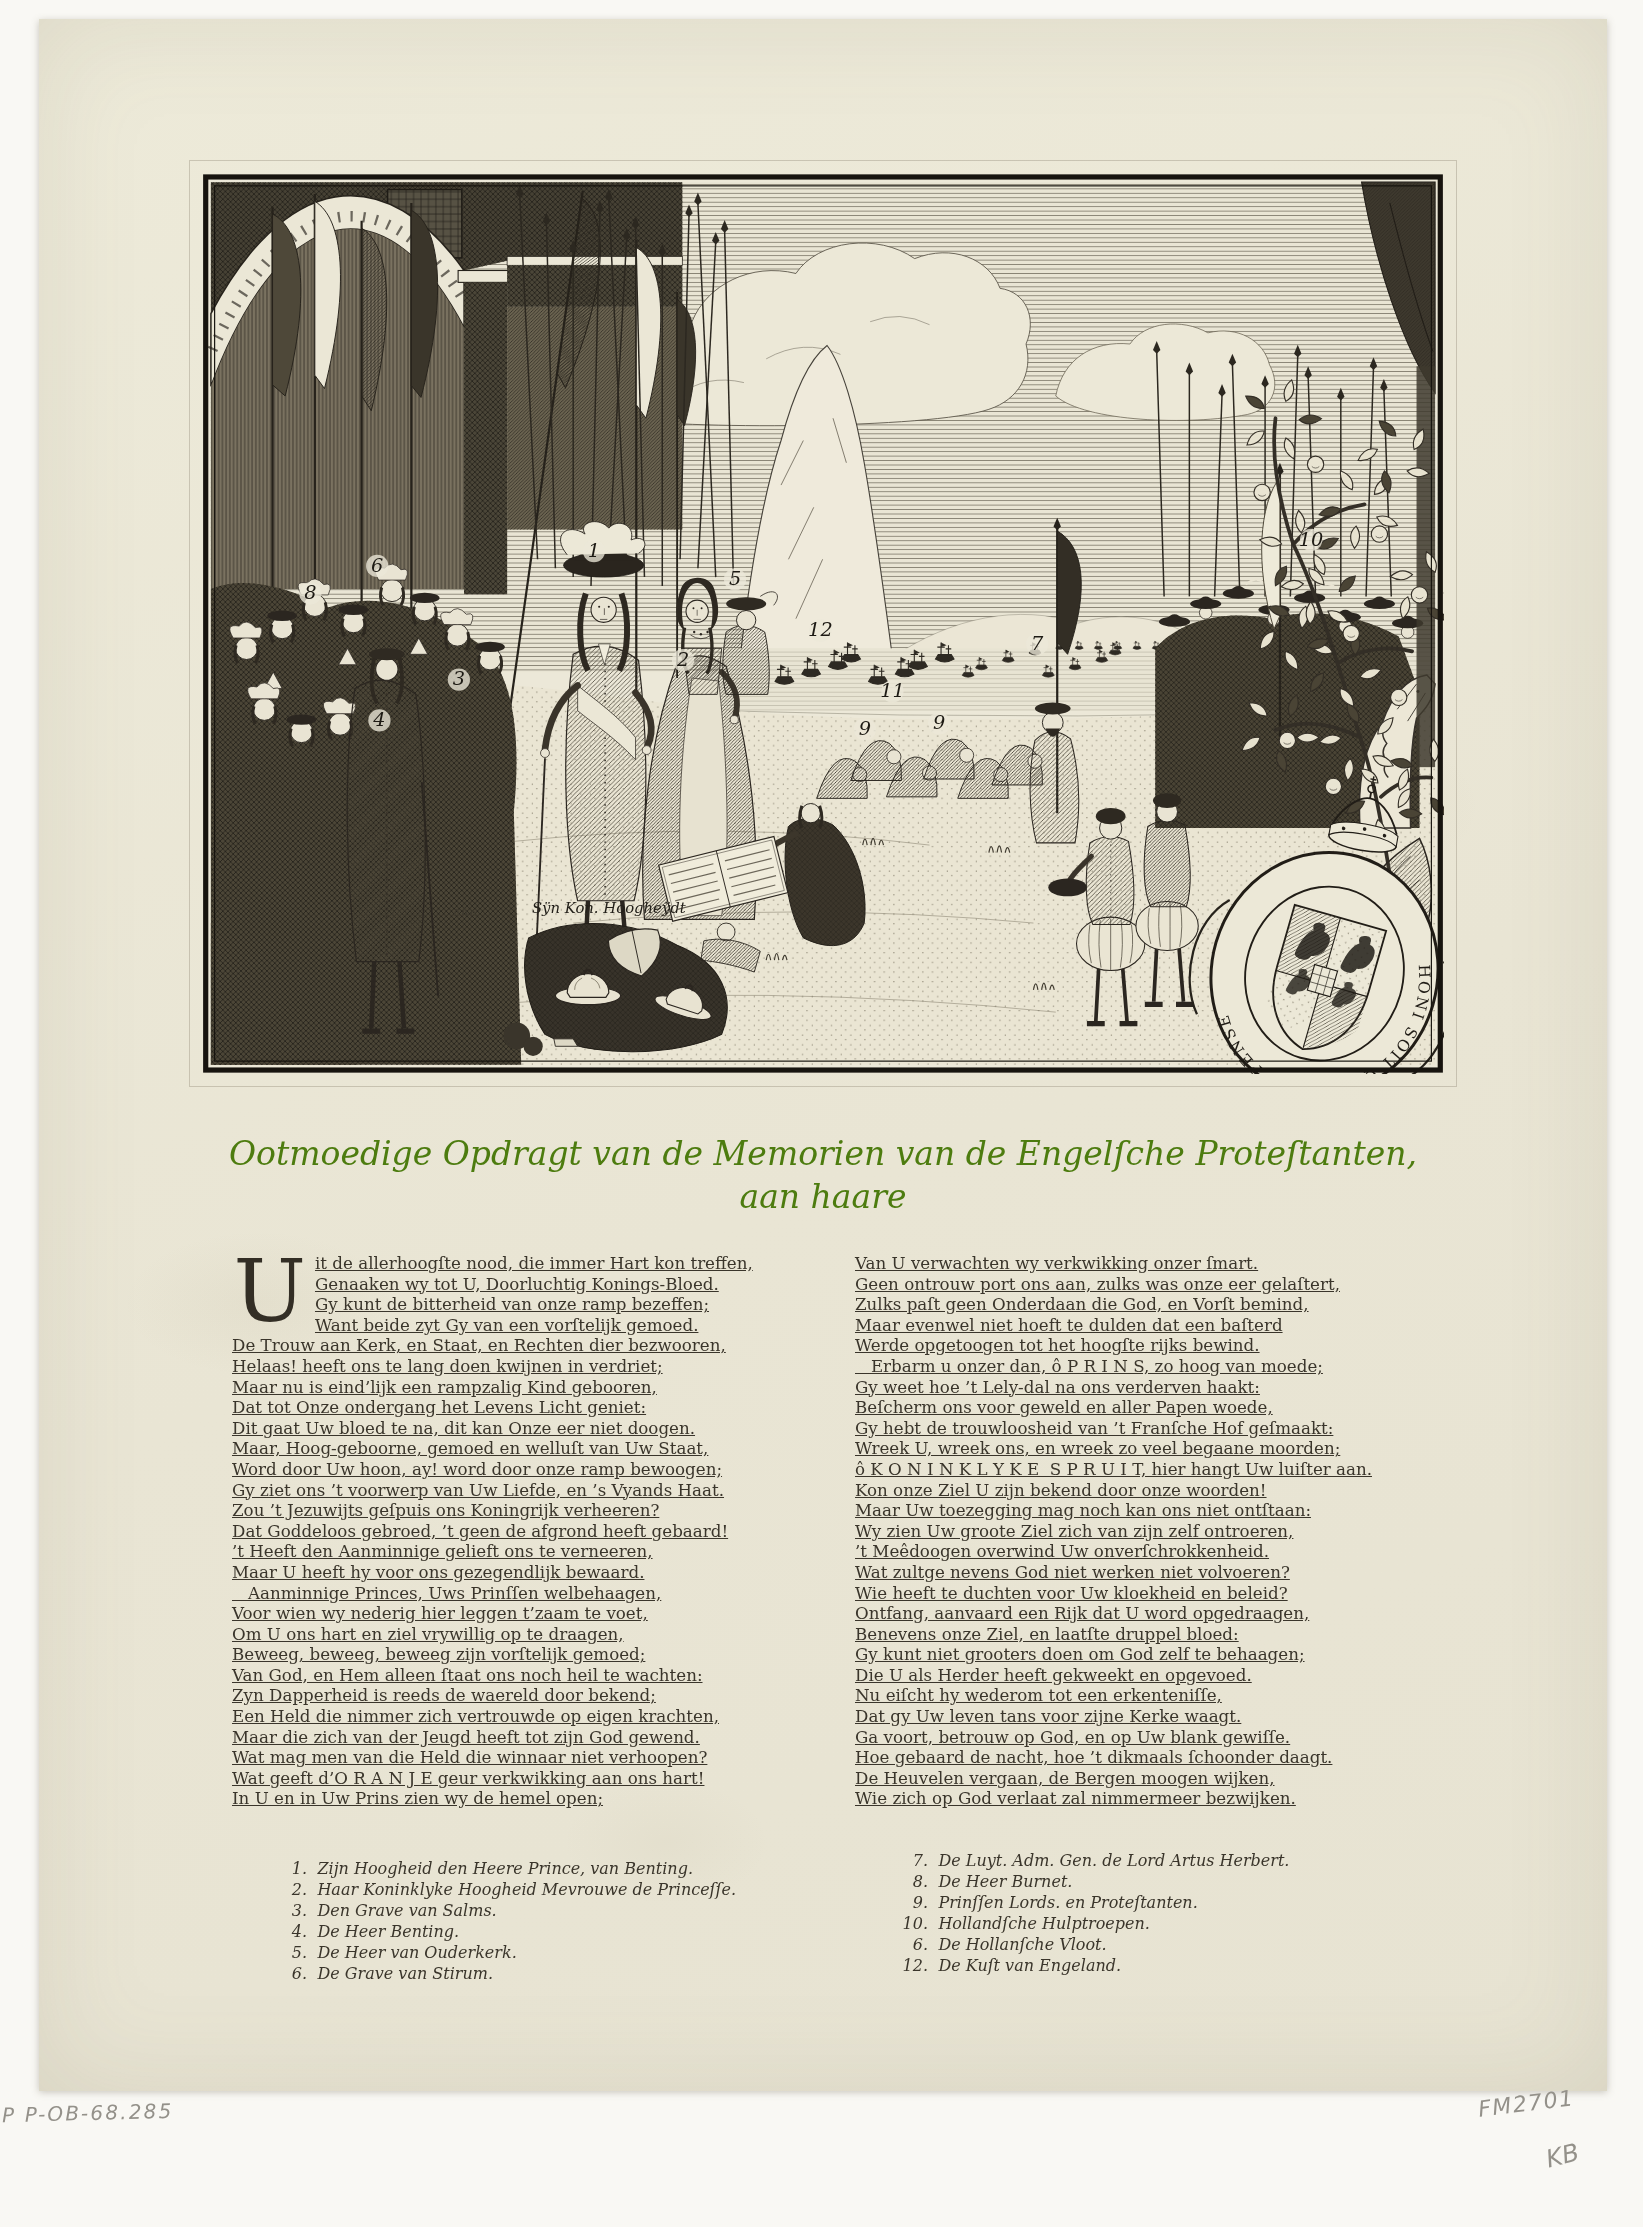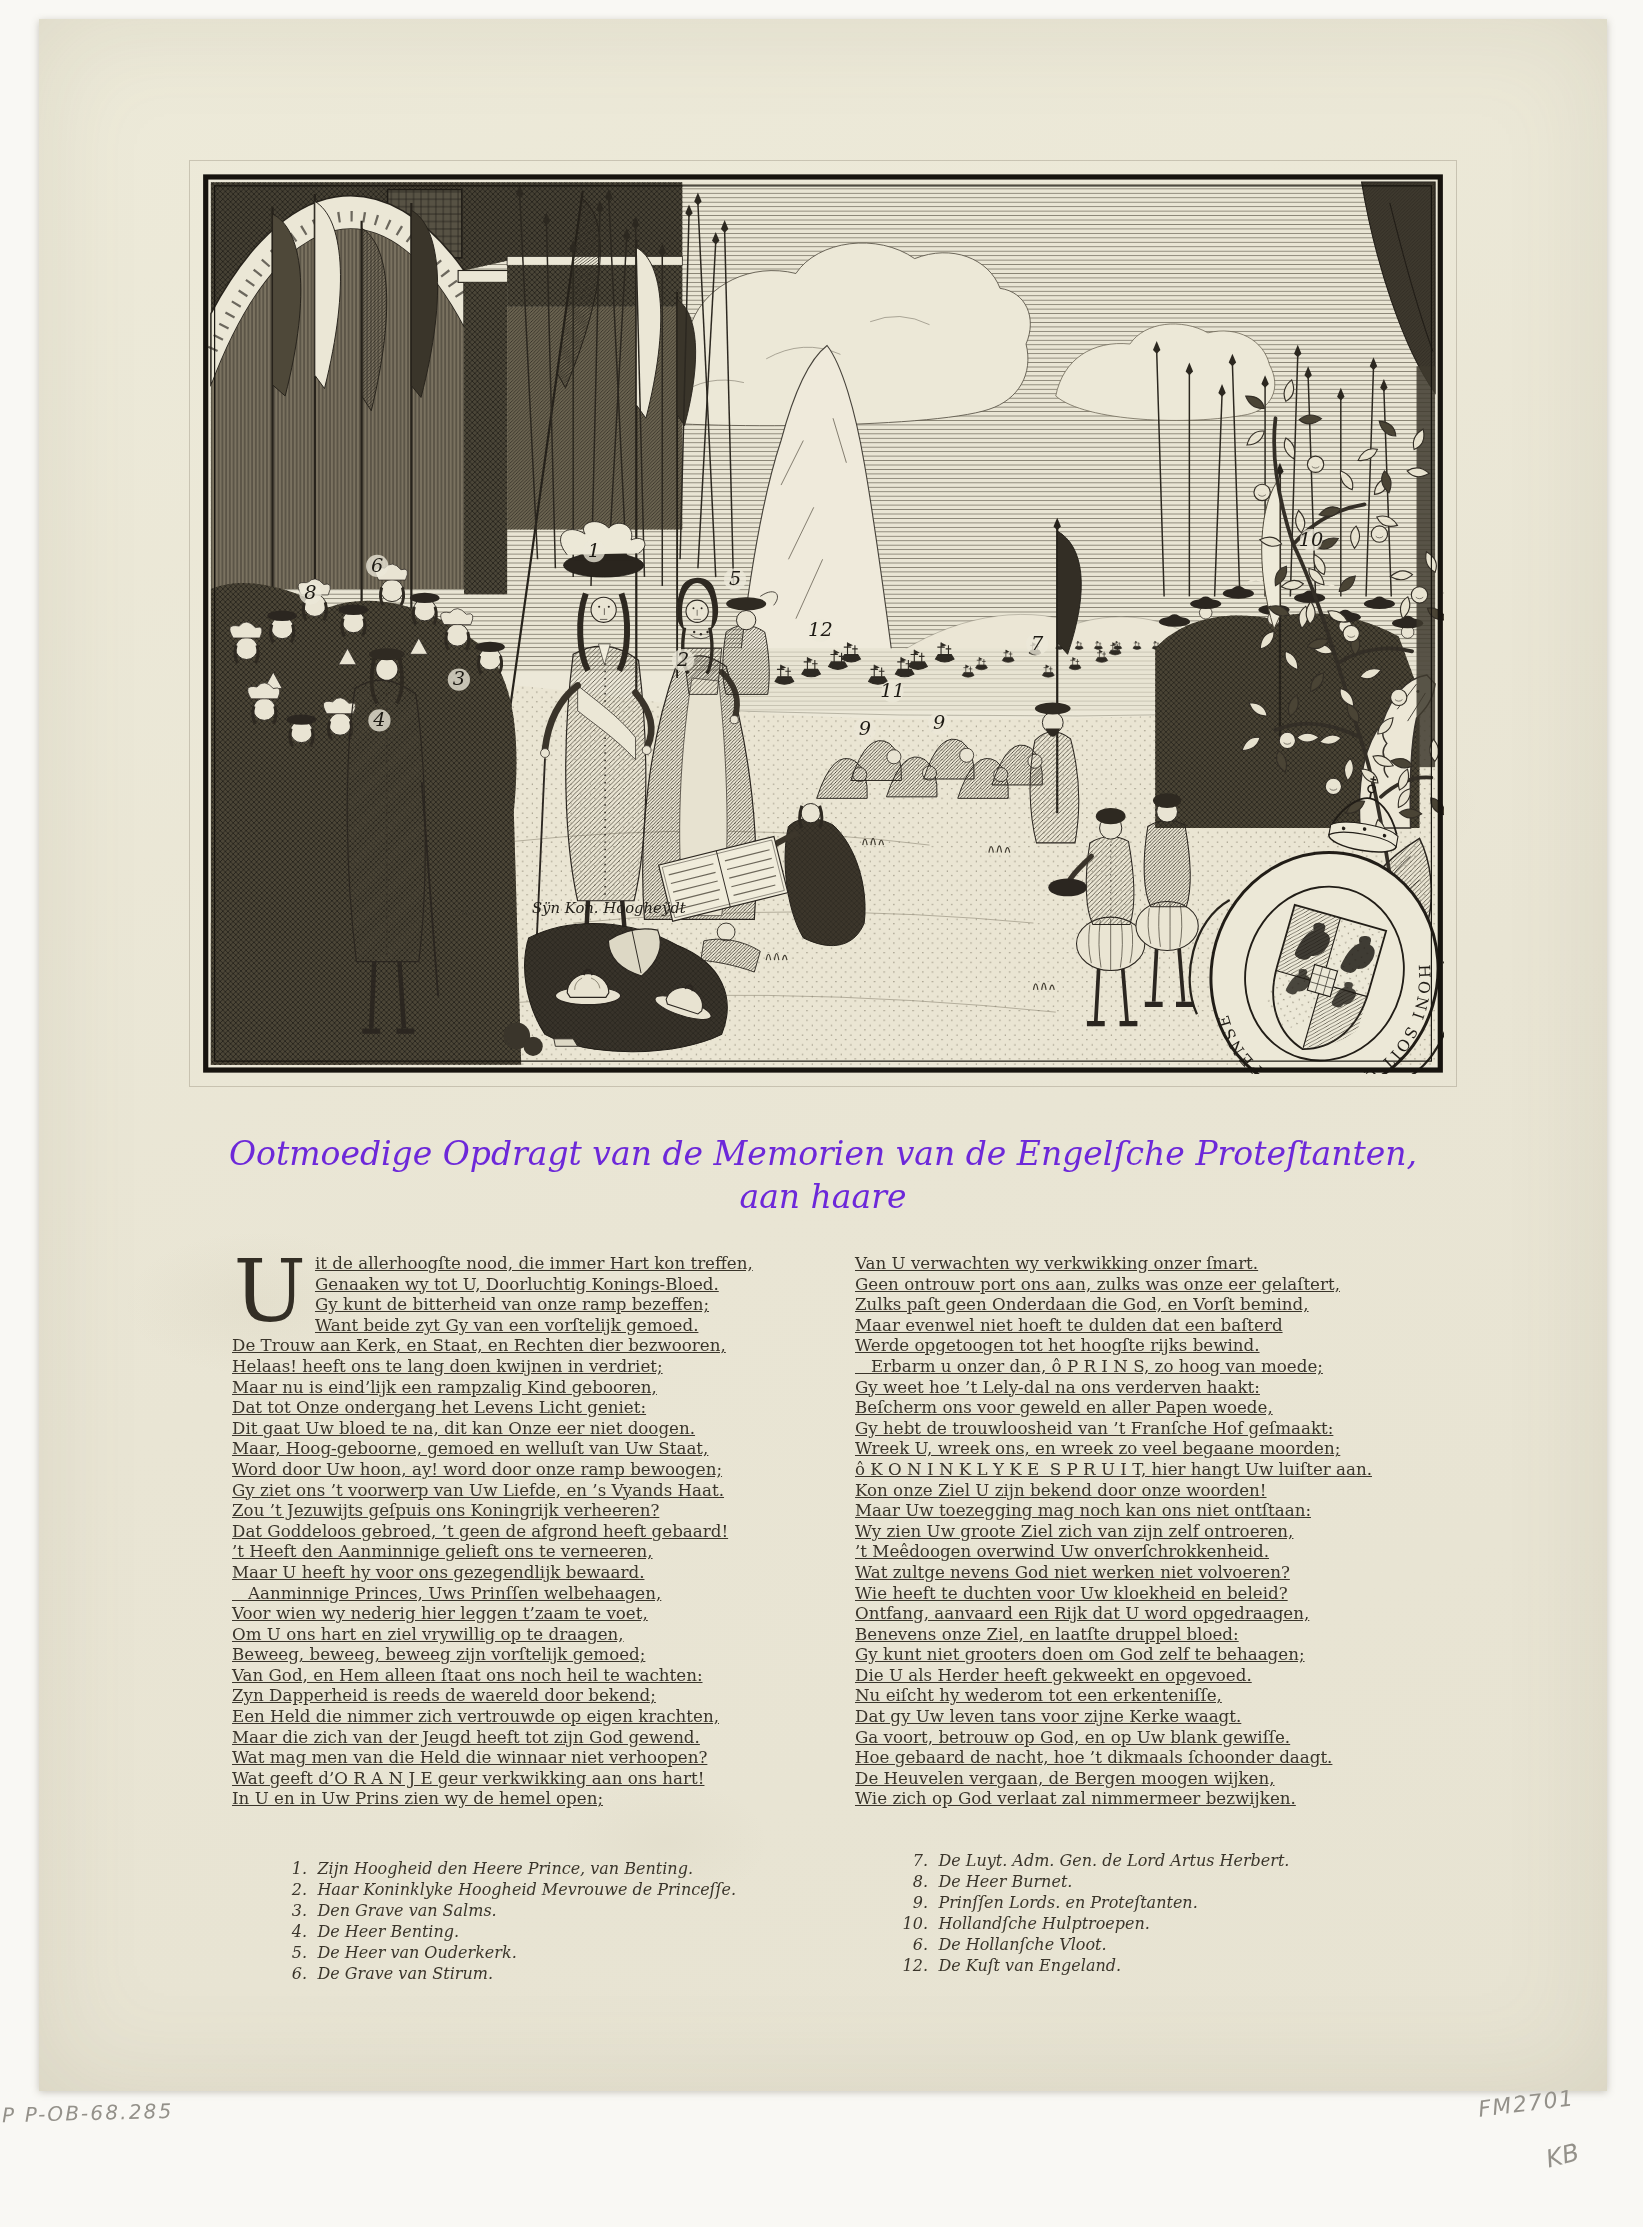--- a/index.html
+++ b/index.html
@@ -10,21 +10,21 @@
        box-shadow:0 2.2px 7.4px rgba(100,94,78,.35), inset 0 0 104px rgba(118,110,88,.13);}
   .sheet::after{content:"";position:absolute;inset:0;pointer-events:none;
        background:
         radial-gradient(193px 104px at 14% 62%, rgba(150,138,104,.07), transparent 70%),
         radial-gradient(223px 119px at 82% 38%, rgba(150,138,104,.06), transparent 70%),
         radial-gradient(148px 89px at 40% 88%, rgba(150,138,104,.05), transparent 70%);}
   .plate{position:absolute;left:202px;top:173px;width:1242px;height:901px;}
   .plate::before{content:"";position:absolute;inset:-13.4px;border:0.7px solid rgba(110,102,84,.28);}
   .plate svg{display:block;width:100%;height:100%;}
   .title{position:absolute;left:202px;top:1132px;width:1242px;text-align:center;
-       font-style:italic;font-size:33px;line-height:43px;color:#6d28d9;}
+       font-style:italic;font-size:33px;line-height:43px;color:#4d7c0f;}
   .vcol{position:absolute;font-size:16.7px;line-height:20.6px;color:#3a352b;}
   .vline{white-space:pre;text-decoration:underline;}
   #vcol-left{left:232px;top:1253px;width:524px;}
   #vcol-right{left:855px;top:1253px;width:530px;}
   .dc-row{display:flex;align-items:flex-start;}
   .dropcap{font-size:86px;line-height:73px;margin:1.5px 9px 0 1.5px;color:#332e25;}
   .legend{position:absolute;font-style:italic;font-size:16px;line-height:21px;color:#3a352b;}
   #legend-left{left:276px;top:1858px;}
   #legend-right{left:897px;top:1850px;}
   .lrow{display:flex;white-space:pre;}

